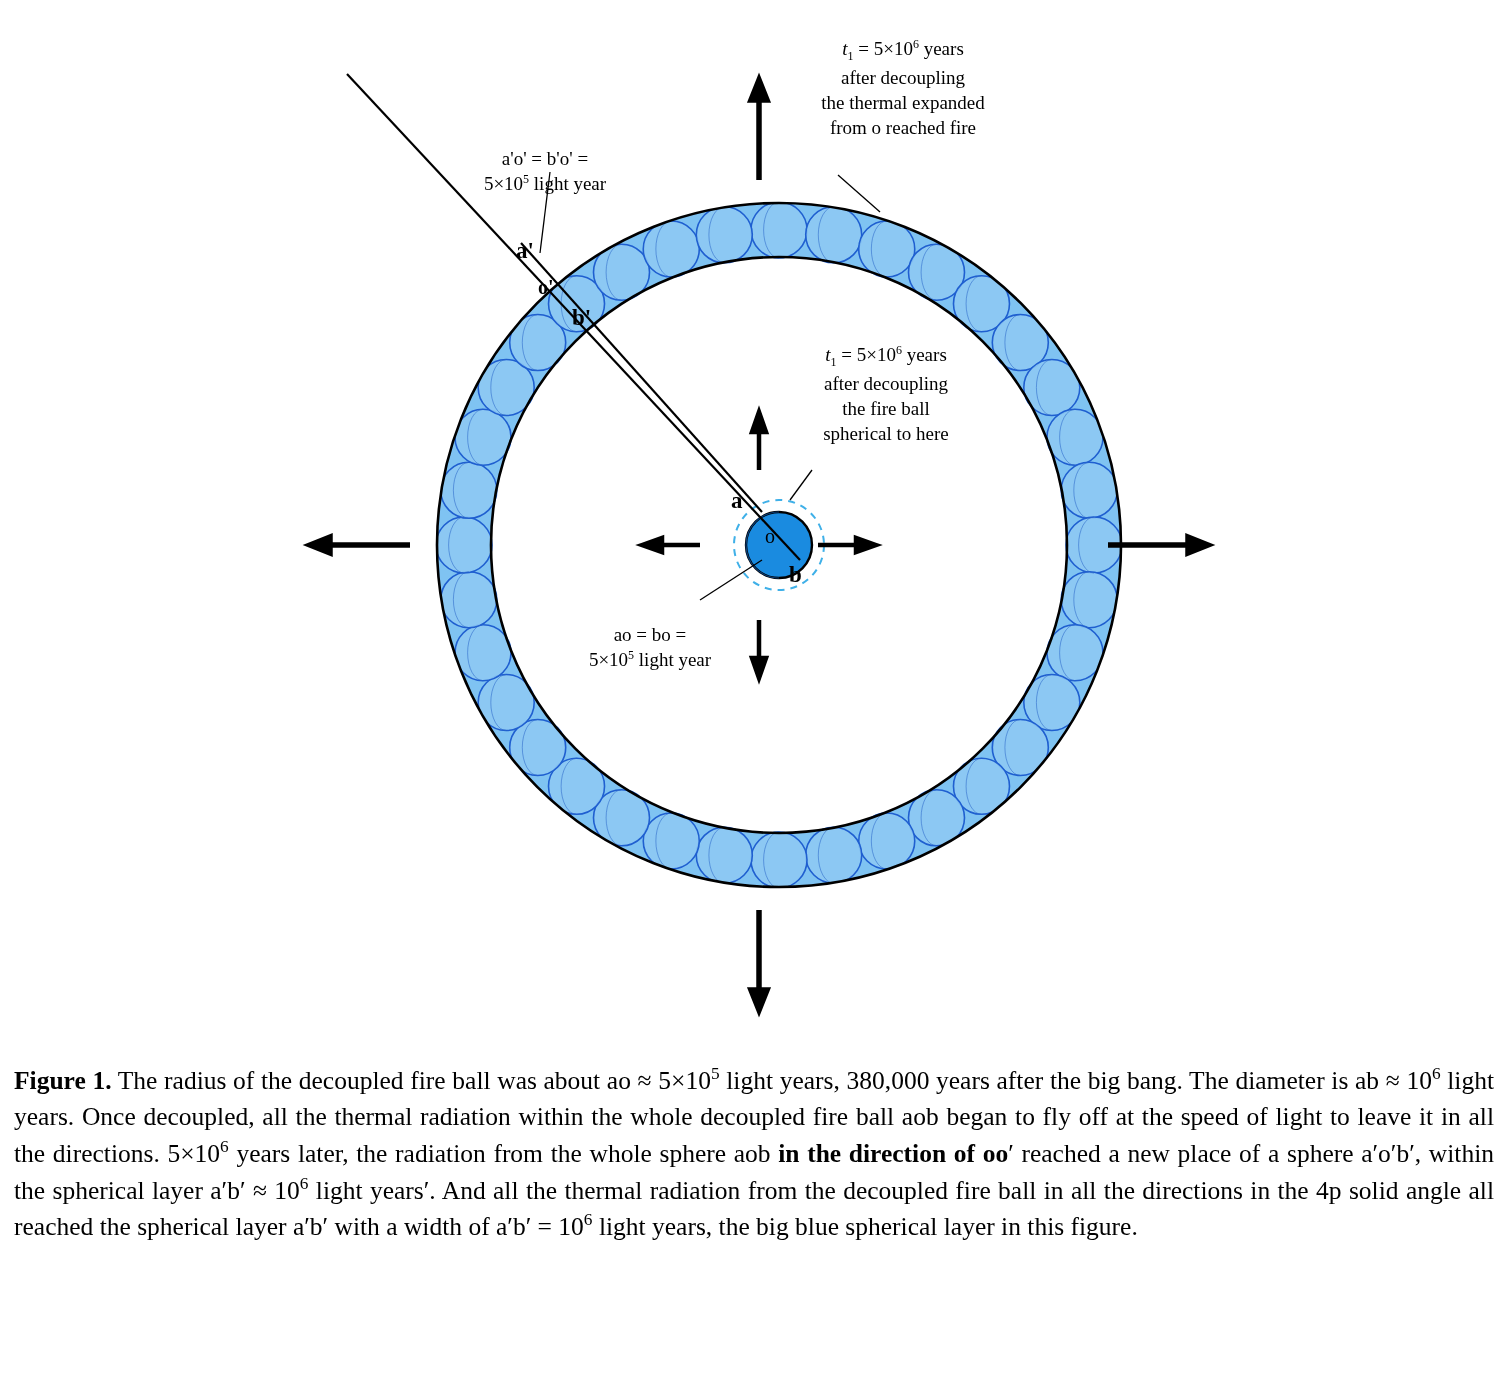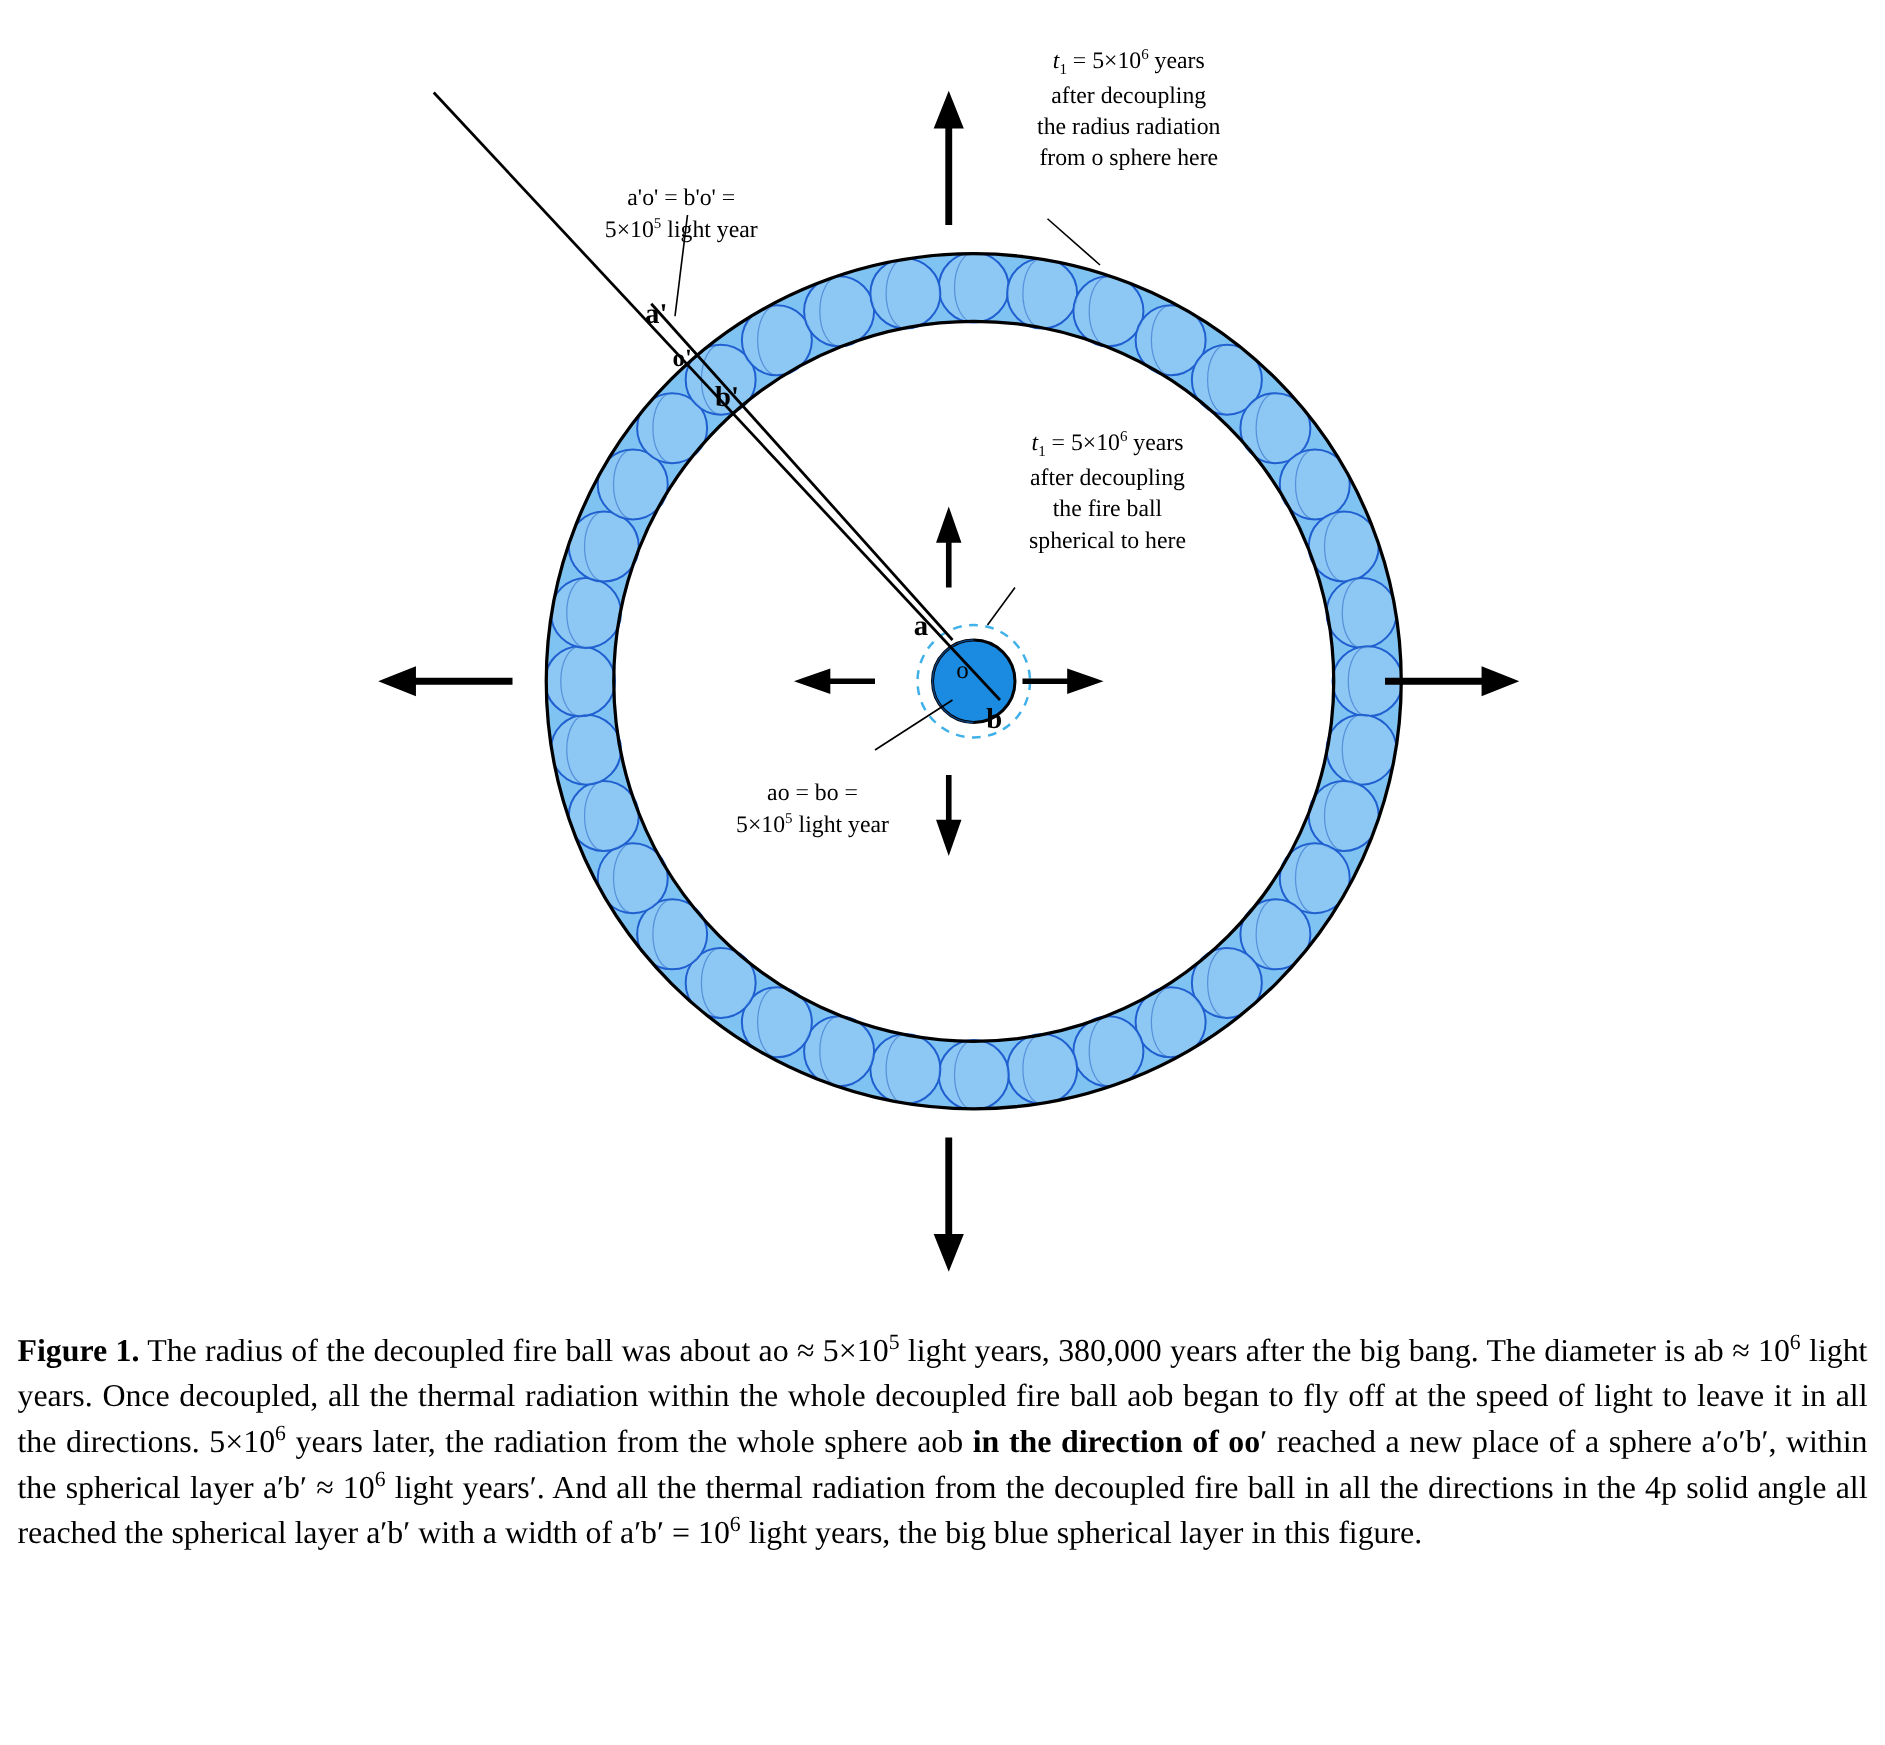--- a/index.html
+++ b/index.html
@@ -190,22 +190,22 @@
       <line x1="700" y1="545" x2="654" y2="545"></line>
       <polygon points="642,545 662,538 662,552"></polygon>
       <line x1="818" y1="545" x2="864" y2="545"></line>
       <polygon points="876,545 856,538 856,552"></polygon>
     </g>
   </svg>
 
   <div class="annot" style="left: 903px; top: 36px; transform: translateX(-50%); width: 260px;">
     <div><i>t</i><span class="sub">1</span><span> = 5×10</span><span class="sup">6</span><span> years</span></div>
     <div>after decoupling</div>
-    <div>the radius radiation</div>
-    <div>from o sphere here</div>
+    <div>the thermal expanded</div>
+    <div>from o reached fire</div>
   </div>
 
   <div class="annot" style="left: 886px; top: 342px; transform: translateX(-50%); width: 240px;">
     <div><i>t</i><span class="sub">1</span><span> = 5×10</span><span class="sup">6</span><span> years</span></div>
     <div>after decoupling</div>
     <div>the fire ball</div>
     <div>spherical to here</div>
   </div>
 
   <div class="annot" style="left: 545px; top: 100px; transform: translateX(-50%); width: 230px; margin-top: 46px;">

